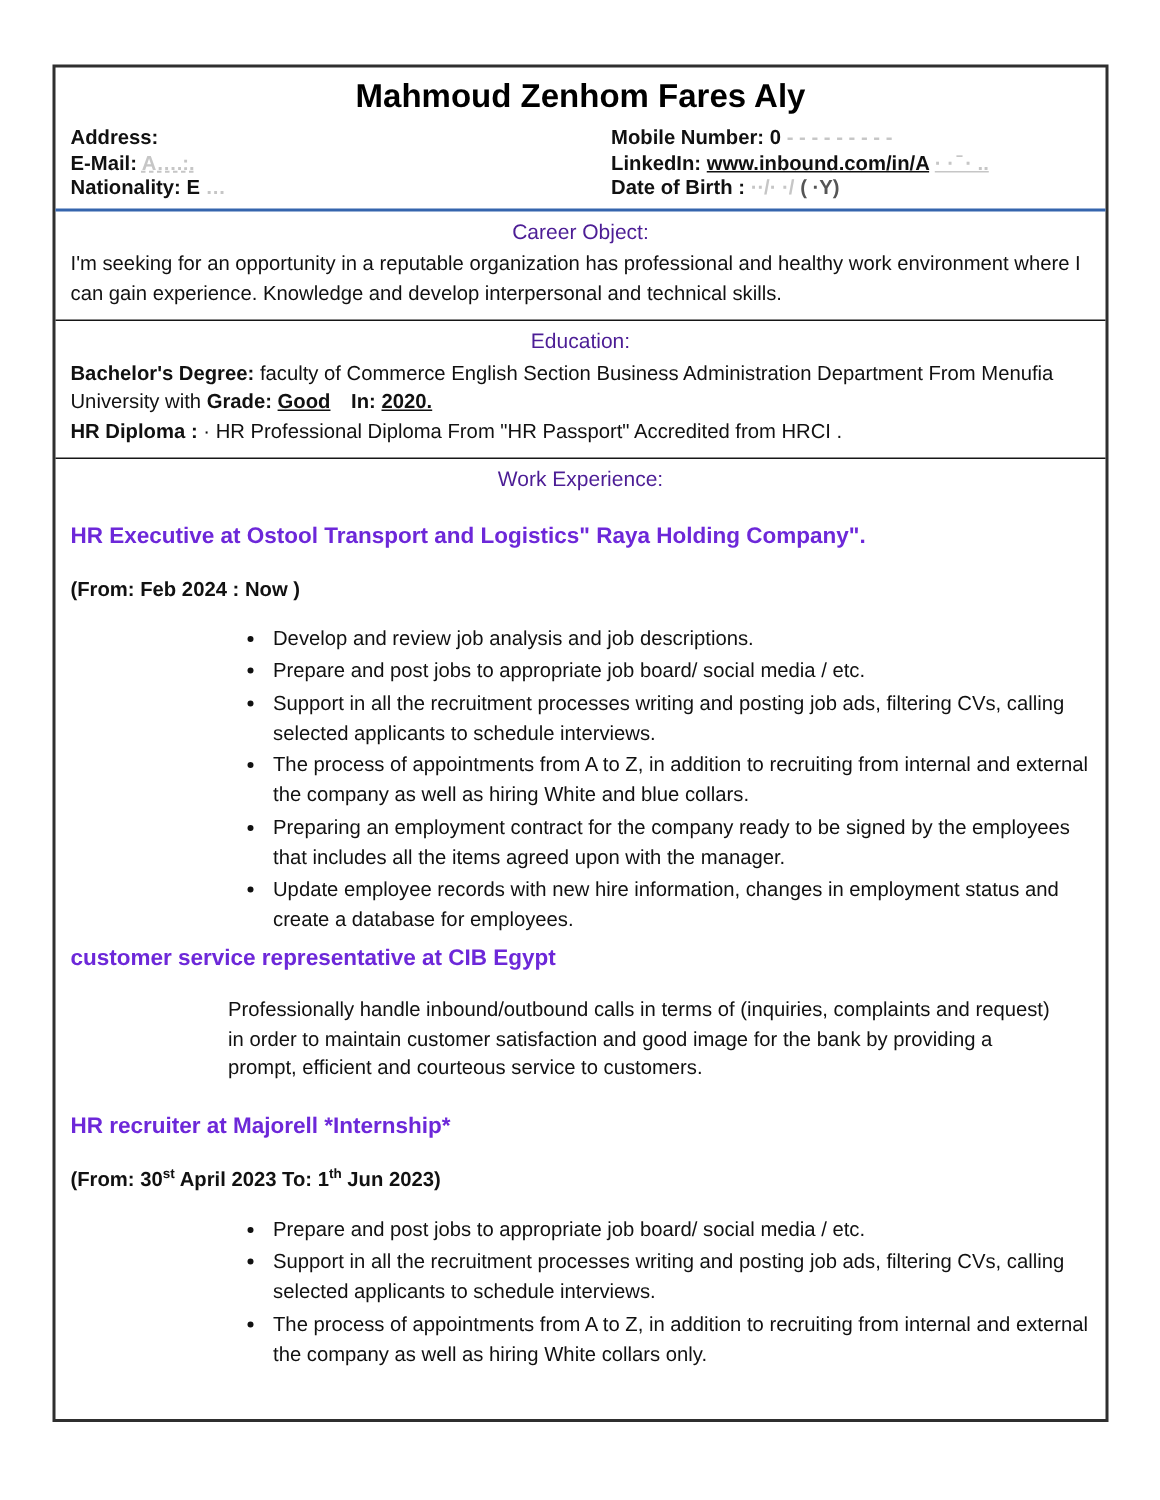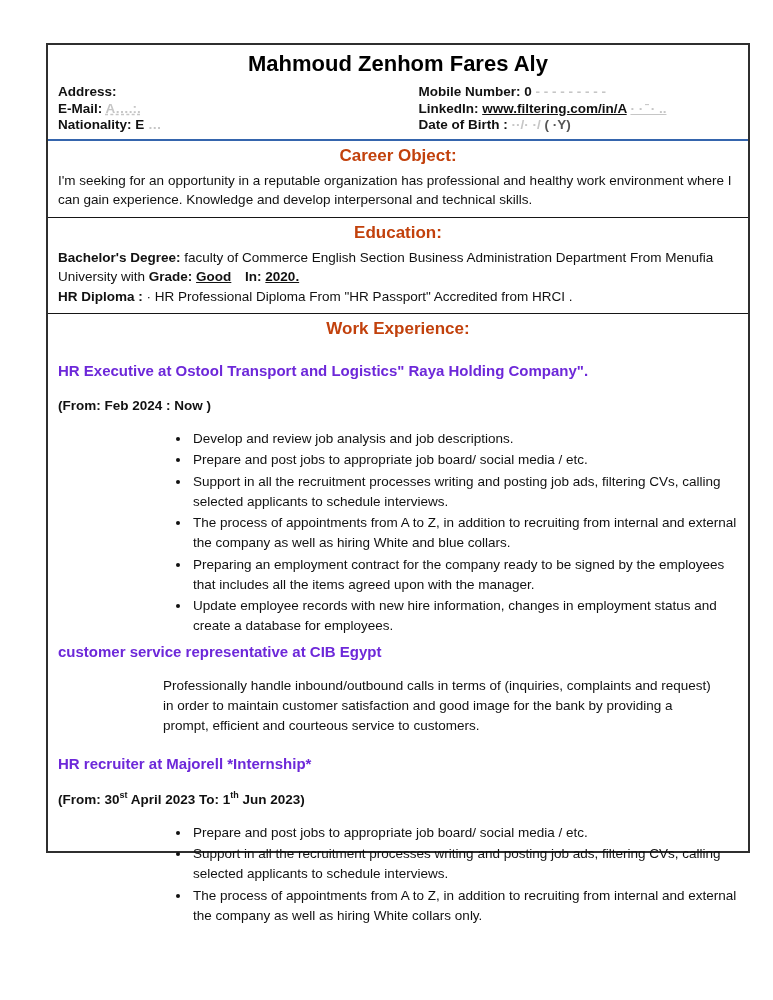--- a/index.html
+++ b/index.html
@@ -1,35 +1,35 @@
 <!DOCTYPE html>
 <html><head>
 <meta charset="utf-8">
 <style>
   html,body{margin:0;padding:0;background:#ffffff;}
   body{width:773px;height:1000px;position:relative;font-family:"Liberation Sans",sans-serif;}
   .sheet{
-    position:absolute;left:35px;top:43px;width:704px;height:810px;
+    position:absolute;left:35px;top:43px;width:704px;height:905px;
     border:2px solid #2f2f2f;background:#fff;box-sizing:border-box;
-    padding:2px 10px;color:#111;font-size:13.5px;line-height:1.45;margin-left:11px;
+    padding:2px 10px;color:#111;font-size:13.5px;line-height:1.45;
   }
   .name{
     text-align:center;font-size:22px;font-weight:bold;margin:1px 0 4px;color:#000;
   }
   .contact{display:flex;font-weight:bold;line-height:1.24;justify-content:flex-end;}
   .contact .col-left{width:53%;}
   .contact .col-right{width:47%;}
   .contact-row{white-space:nowrap;}
   .redacted{color:#c6c6c6;font-weight:bold;}
   .dim{color:#555;}
   .u{text-decoration:underline;}
   .u-dash{text-decoration:underline;text-decoration-style:dashed;}
   .rule-blue{border:none;border-top:2px solid #3565ad;margin:5px -10px 2px;}
   .rule-black{border:none;border-top:1.5px solid #161616;margin:7px -10px 3px;}
-  .heading{color:#c2410c;text-align:center;font-weight:bold;font-size:17px;margin:3px 0 2px;}
+  .heading{color:#4c1d95;text-align:center;font-weight:normal;font-size:14px;margin:3px 0 2px;}
   .para{margin:2px 0 4px;}
   .edu-line{margin:0;}
   .b{font-weight:bold;}
   .in-gap{margin-left:10px;}
   .job-title{font-weight:bold;font-size:15px;margin:18px 0 0;color:#6d28d9;}
   .job-title.tight{margin-top:4px;}
   .period{text-align:left;font-weight:bold;margin:14px 0 0;}
   .period sup{font-size:9px;}
   ul.bullets{margin:14px 0 0;padding-left:133px;}
   ul.bullets li{padding-left:2px;line-height:1.5;margin:0 0 1px;}
@@ -58,21 +58,21 @@
       </div>
     </div>
     <div class="col-right">
       <div class="contact-row">
         <span>Mobile Number:</span>
         <span>0</span>
         <span class="redacted">- - - - - - - - -</span>
       </div>
       <div class="contact-row">
         <span>LinkedIn:</span>
-        <span class="u">www.filtering.com/in/A</span>
+        <span class="u">www.inbound.com/in/A</span>
         <span class="redacted u">· ·  ̄ · ..</span>
       </div>
       <div class="contact-row">
         <span>Date of Birth :</span>
         <span class="redacted">··/· ·/</span>
         <span class="dim">( ·Y)</span>
       </div>
     </div>
   </div>
 

